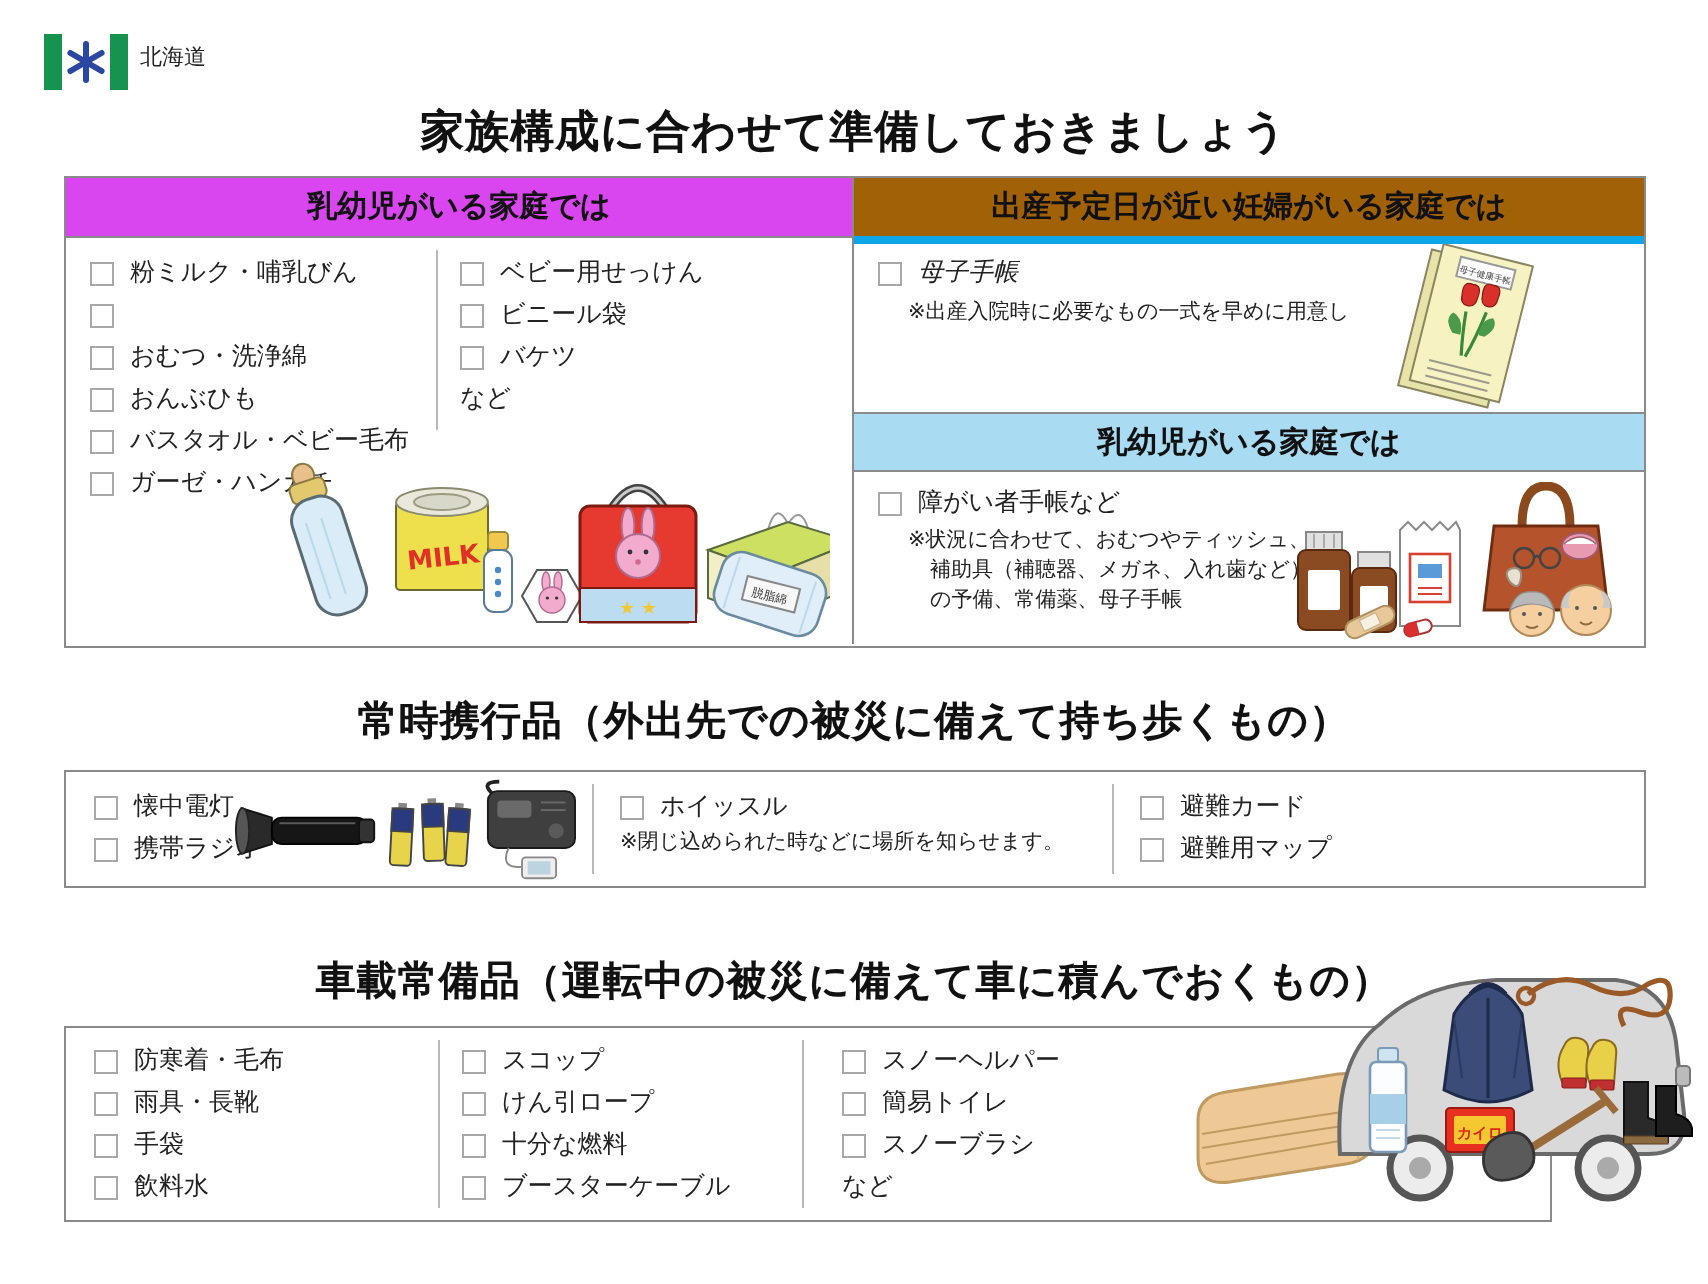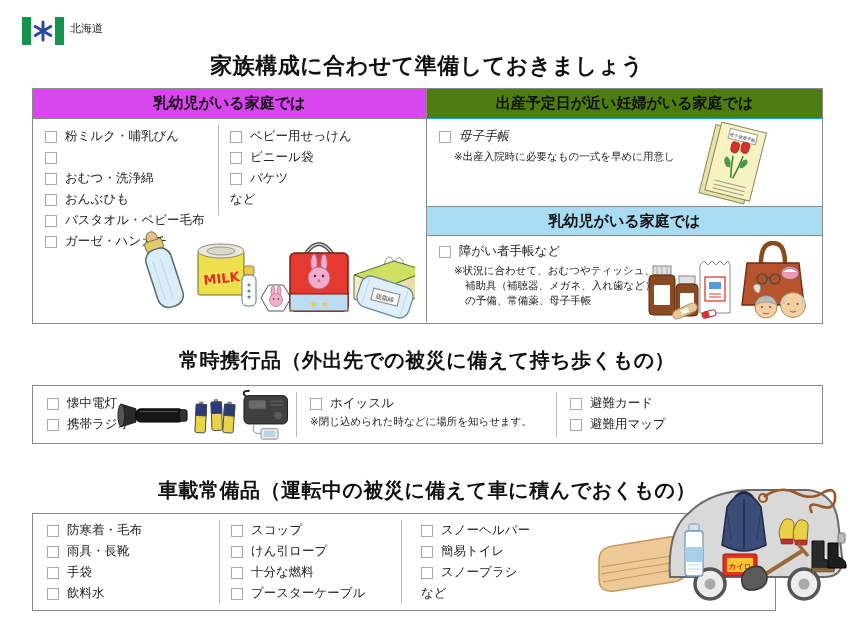--- a/index.html
+++ b/index.html
@@ -136,21 +136,21 @@
         <g transform="translate(252,76) rotate(18)">
           <rect x="-27" y="-16" width="54" height="32" rx="10" fill="#dfeef9" stroke="#6a8aa0" stroke-width="1.3"></rect>
           <line x1="-20" y1="-13" x2="-20" y2="14" stroke="#bcd8ea"></line>
           <line x1="20" y1="-13" x2="20" y2="14" stroke="#bcd8ea"></line>
           <rect x="-13" y="-6" width="27" height="12" fill="#f8f8f8" stroke="#888" transform="rotate(-4)"></rect>
           <text x="0" y="3" font-size="6" fill="#333" text-anchor="middle" transform="rotate(-4)">脱脂綿</text>
         </g>
       </svg>
     </div>
 
-    <div class="abs hdr" style="left:394px;top:0;width:395px;height:29px;line-height:29px;background:#4d7c0f;border-bottom:1px solid #0ea5e9;">出産予定日が近い妊婦がいる家庭では</div>
+    <div class="abs hdr" style="left:394px;top:0;width:395px;height:29px;line-height:29px;background:#a16207;border-bottom:4px solid #0ea5e9;">出産予定日が近い妊婦がいる家庭では</div>
     <div class="abs" style="left:394px;top:30px;width:395px;height:86px;">
       <div class="row abs" style="left:12px;top:7px;font-style:italic;">
           <span class="cb"></span>
           <span>母子手帳</span>
         </div>
       <div class="abs note" style="left:27px;top:30px;">
         <div>※出産入院時に必要なもの一式を早めに用意し</div>
       </div>
       <svg class="abs" style="left:268px;top:3px;" width="76" height="84" viewBox="0 0 76 84">
         <g transform="rotate(14 38 42)">

